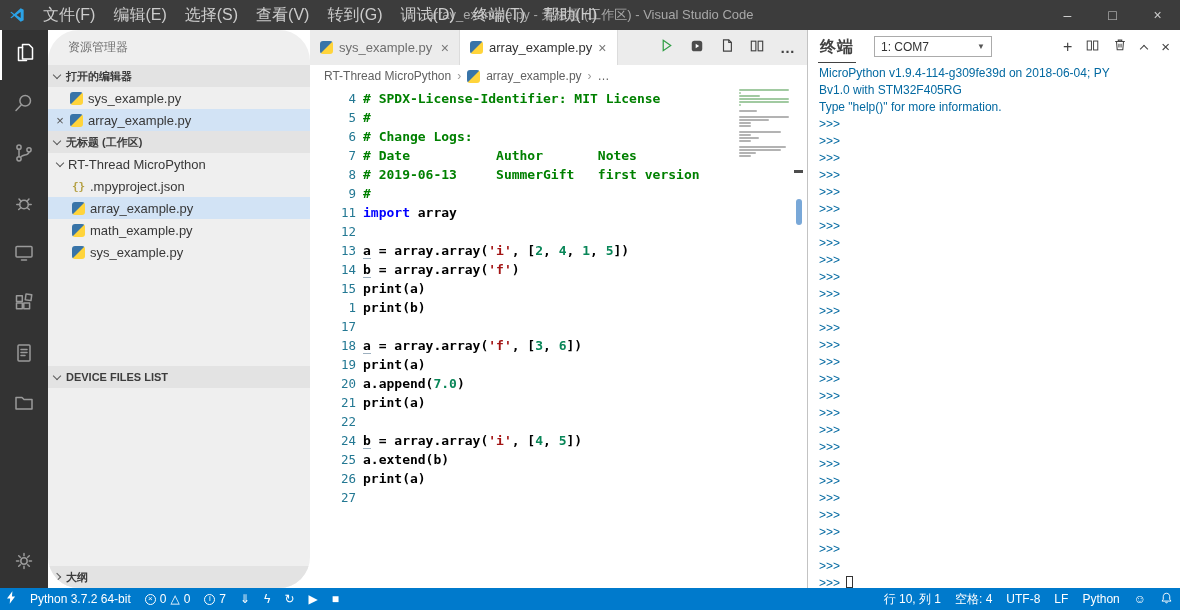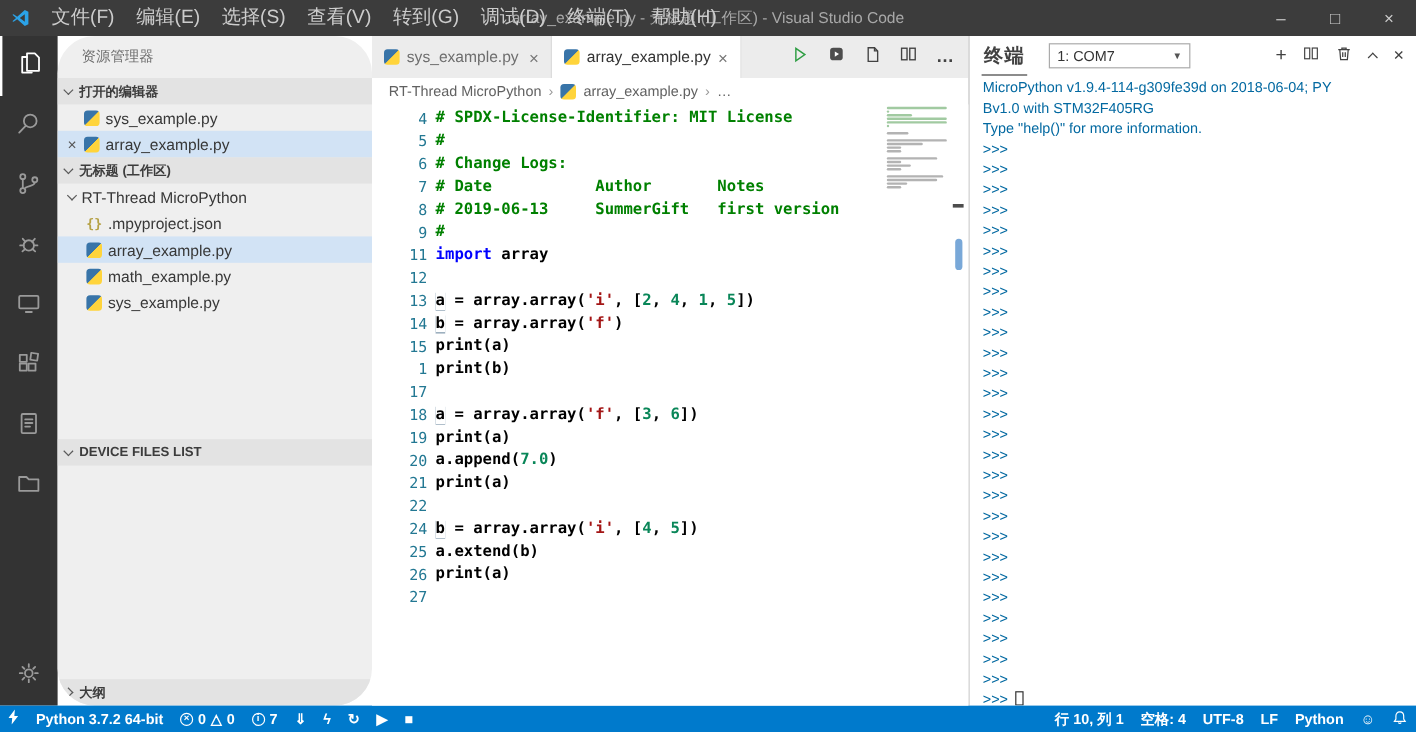--- a/index.html
+++ b/index.html
@@ -84,21 +84,21 @@
   .ts-arrow{font-size:8px;color:#555;}
   .term-actions{margin-left:auto;display:flex;align-items:center;gap:14px;color:#424242;}
   .term-actions svg{stroke:#424242;fill:none;stroke-width:1.2;}
   .ta-plus{font-size:16px;}
   .ta-close{font-size:15px;}
   .term-body{flex:1;overflow:hidden;padding:2px 13px 0 11px;font-family:Liberation Sans, sans-serif;font-size:12px;line-height:17px;color:#0369a1;white-space:pre;}
   .tcursor{display:inline-block;width:7px;height:12px;border:1px solid #333;margin-left:3px;vertical-align:-1px;}
 
   
   .statusbar{flex:0 0 22px;background:#007acc;color:#fff;display:flex;align-items:center;font-size:12px;}
-  .sb-item{display:flex;align-items:center;gap:4px;padding:0 7px;height:14px;white-space:nowrap;font-weight:bold;}
+  .sb-item{display:flex;align-items:center;gap:4px;padding:0 7px;height:14px;white-space:nowrap;}
   .sb-right{margin-left:auto;display:flex;align-items:center;justify-content:space-between;}
   .mini-circ{width:11px;height:11px;border:1px solid #fff;border-radius:50%;display:inline-flex;align-items:center;justify-content:center;font-size:8px;line-height:1;}
   .sb-ic{font-size:12px;line-height:1;}
 </style>
 </head>
 <body>
 
 <div class="window">
 
   <div class="titlebar">

